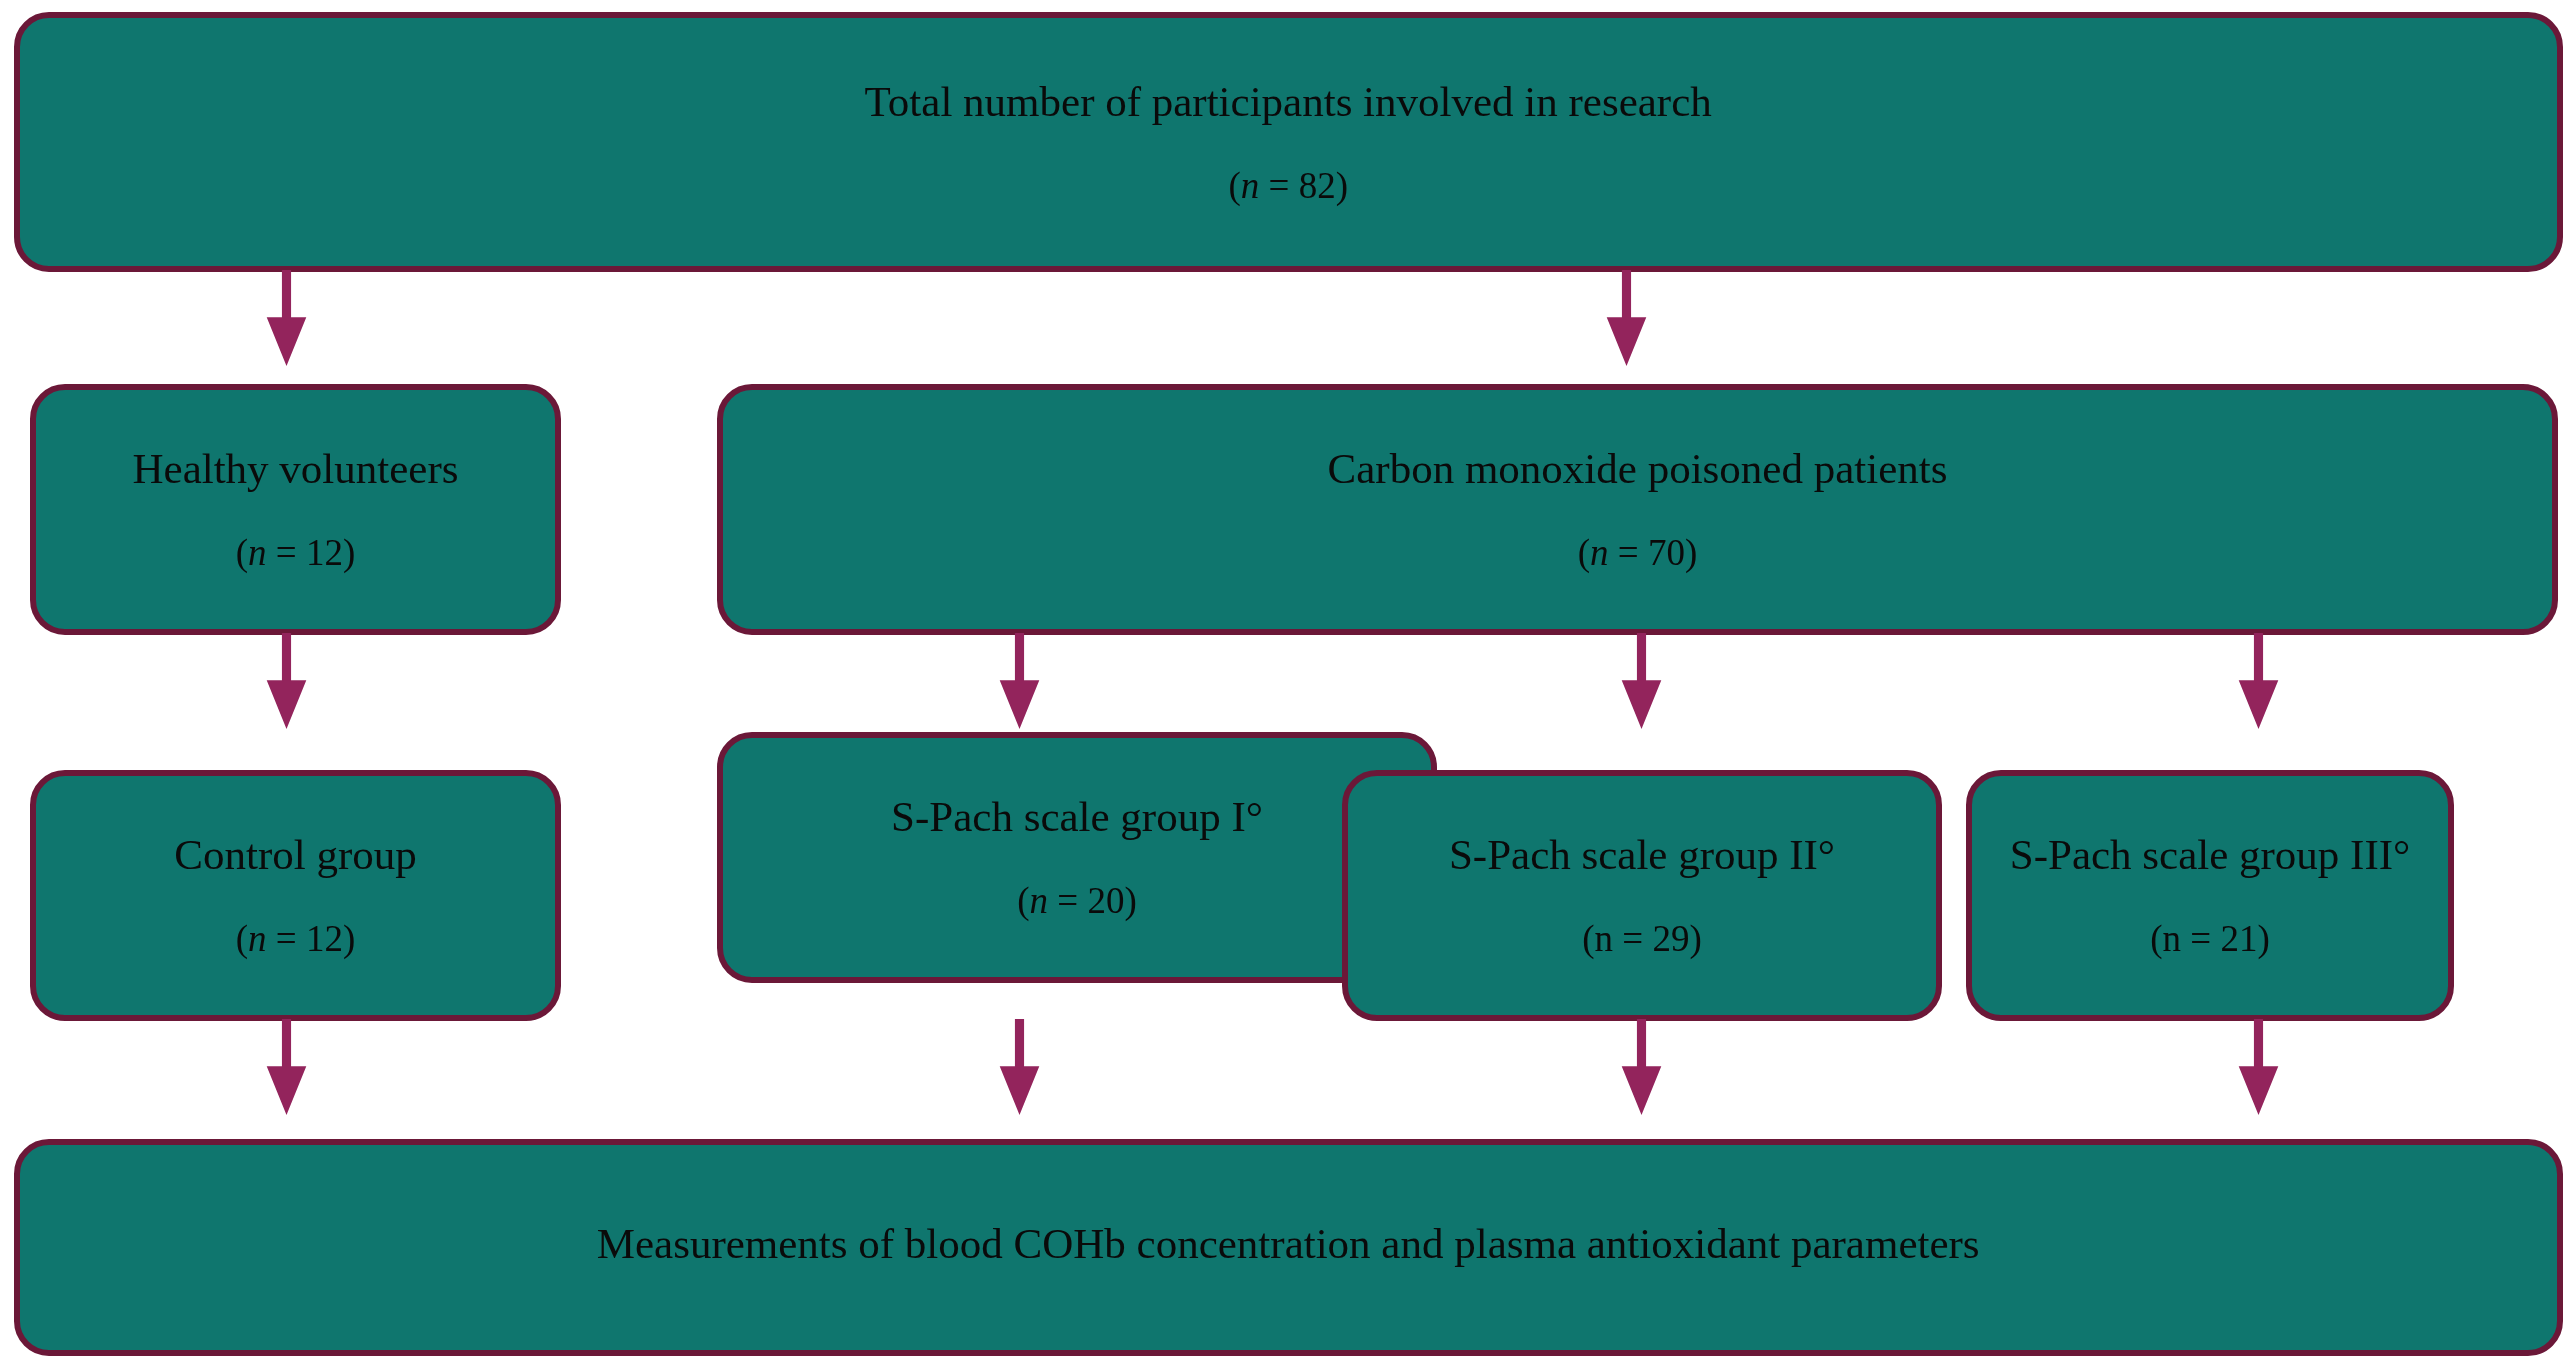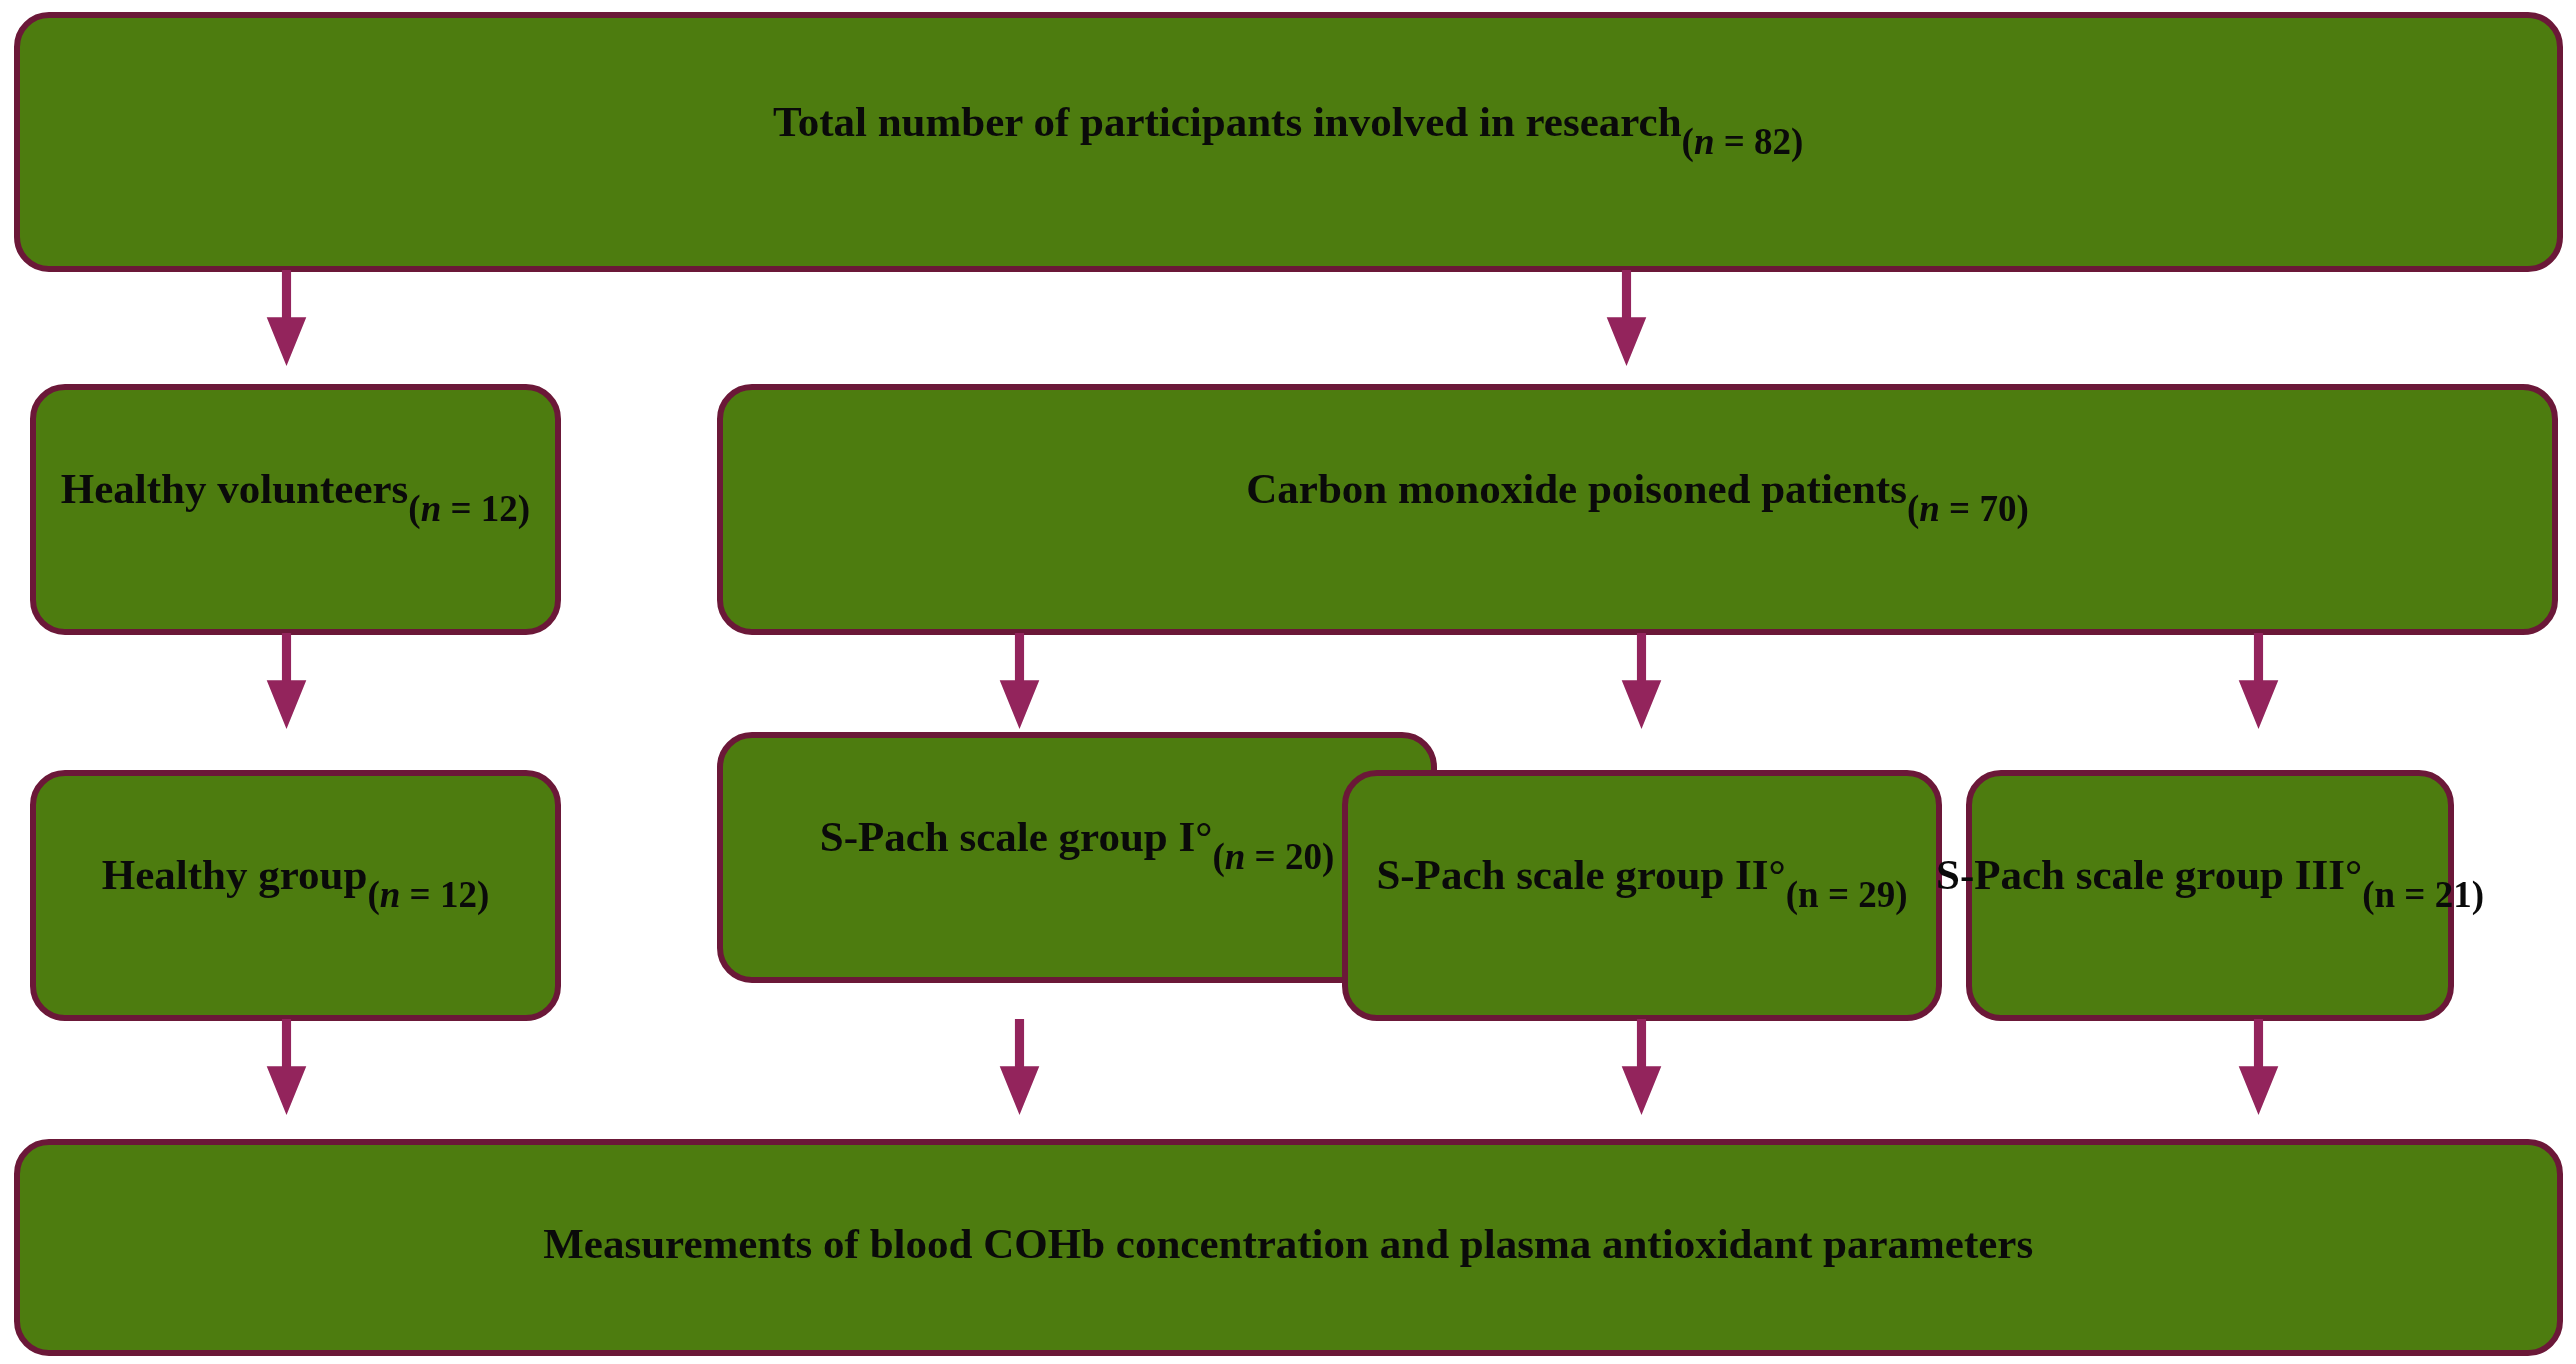--- a/index.html
+++ b/index.html
@@ -11,30 +11,29 @@
     position: relative;
     width: 2576px;
     height: 1364px;
     background: #ffffff;
     overflow: hidden;
     font-family: "Liberation Serif", "DejaVu Serif", serif;
   }
   .node {
     position: absolute;
     box-sizing: border-box;
-    background: #4d7c0f;
+    background: #0f766e;
     border: 6.8px solid #6b1838;
     border-radius: 35px;
     display: flex;
-    flex-direction: row;
+    flex-direction: column;
     align-items: center;
     justify-content: center;
     color: #0a0a0a;
     text-align: center;
-    font-weight: bold;
   }
   .node .line1 {
     font-size: 43px;
     line-height: 1.1;
     white-space: nowrap;
   }
   .node .line2 {
     font-size: 37px;
     line-height: 1.1;
     white-space: nowrap;
@@ -99,21 +98,21 @@
     </svg>
   </div>
 
   <div class="arrow" style="left:2234px; top:633px;">
     <svg width="49" height="99" viewBox="0 0 64 130">
       <path d="M26 0 H38 V62 H58 L32 126 L6 62 H26 Z" fill="#93245c"></path>
     </svg>
   </div>
 
   <div class="node two-line" style="left:30px; top:770px; width:531px; height:251px;">
-    <div class="line1">Healthy group</div>
+    <div class="line1">Control group</div>
     <div class="line2"><span>(</span><span class="ital">n</span><span> = </span><span>12</span><span>)</span></div>
   </div>
 
   <div class="node two-line" style="left:717px; top:732px; width:720px; height:251px;">
     <div class="line1">S-Pach scale group I°</div>
     <div class="line2"><span>(</span><span class="ital">n</span><span> = </span><span>20</span><span>)</span></div>
   </div>
 
   <div class="node two-line" style="left:1342px; top:770px; width:600px; height:251px;">
     <div class="line1">S-Pach scale group II°</div>

